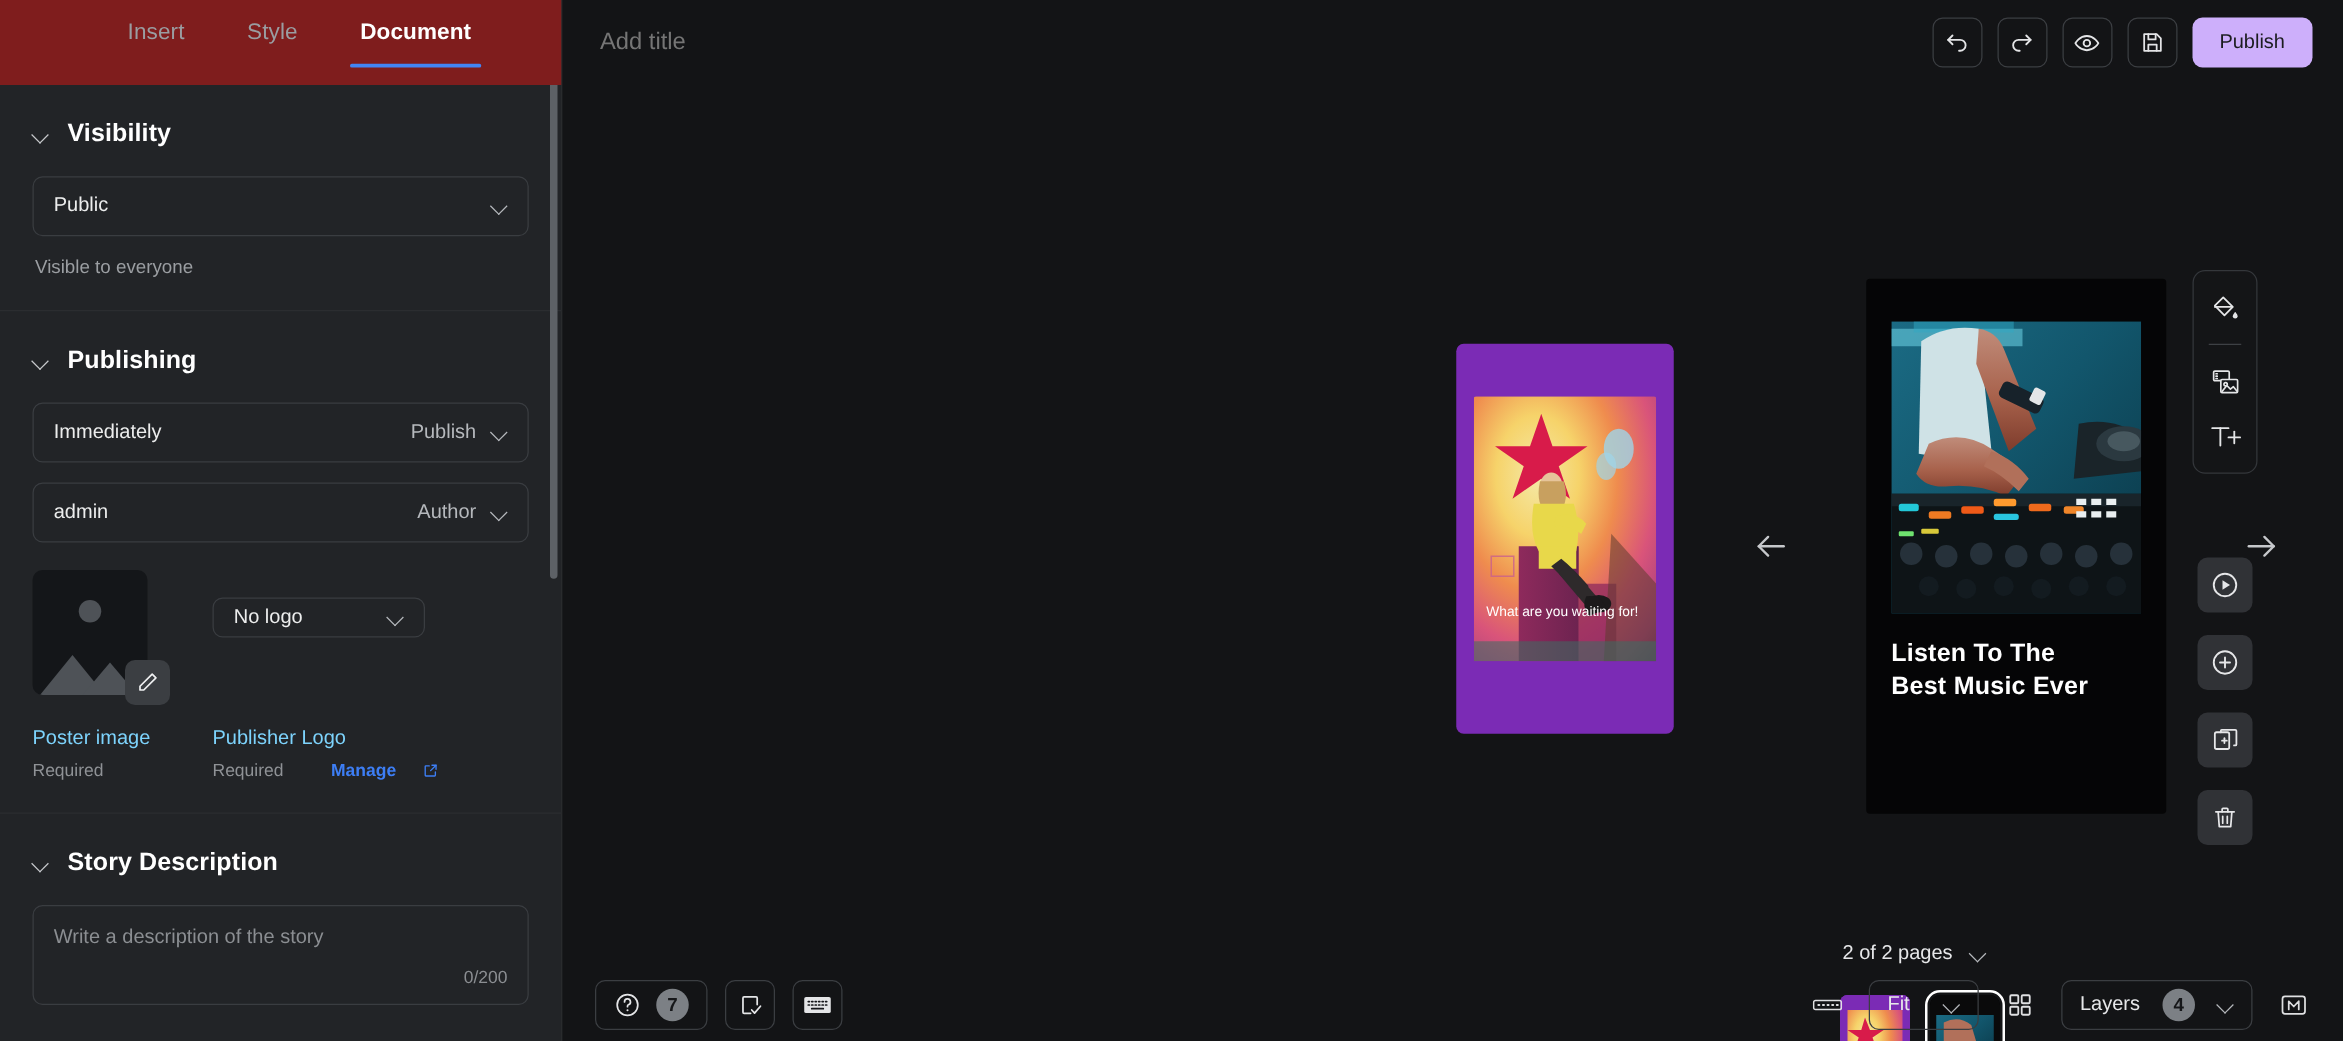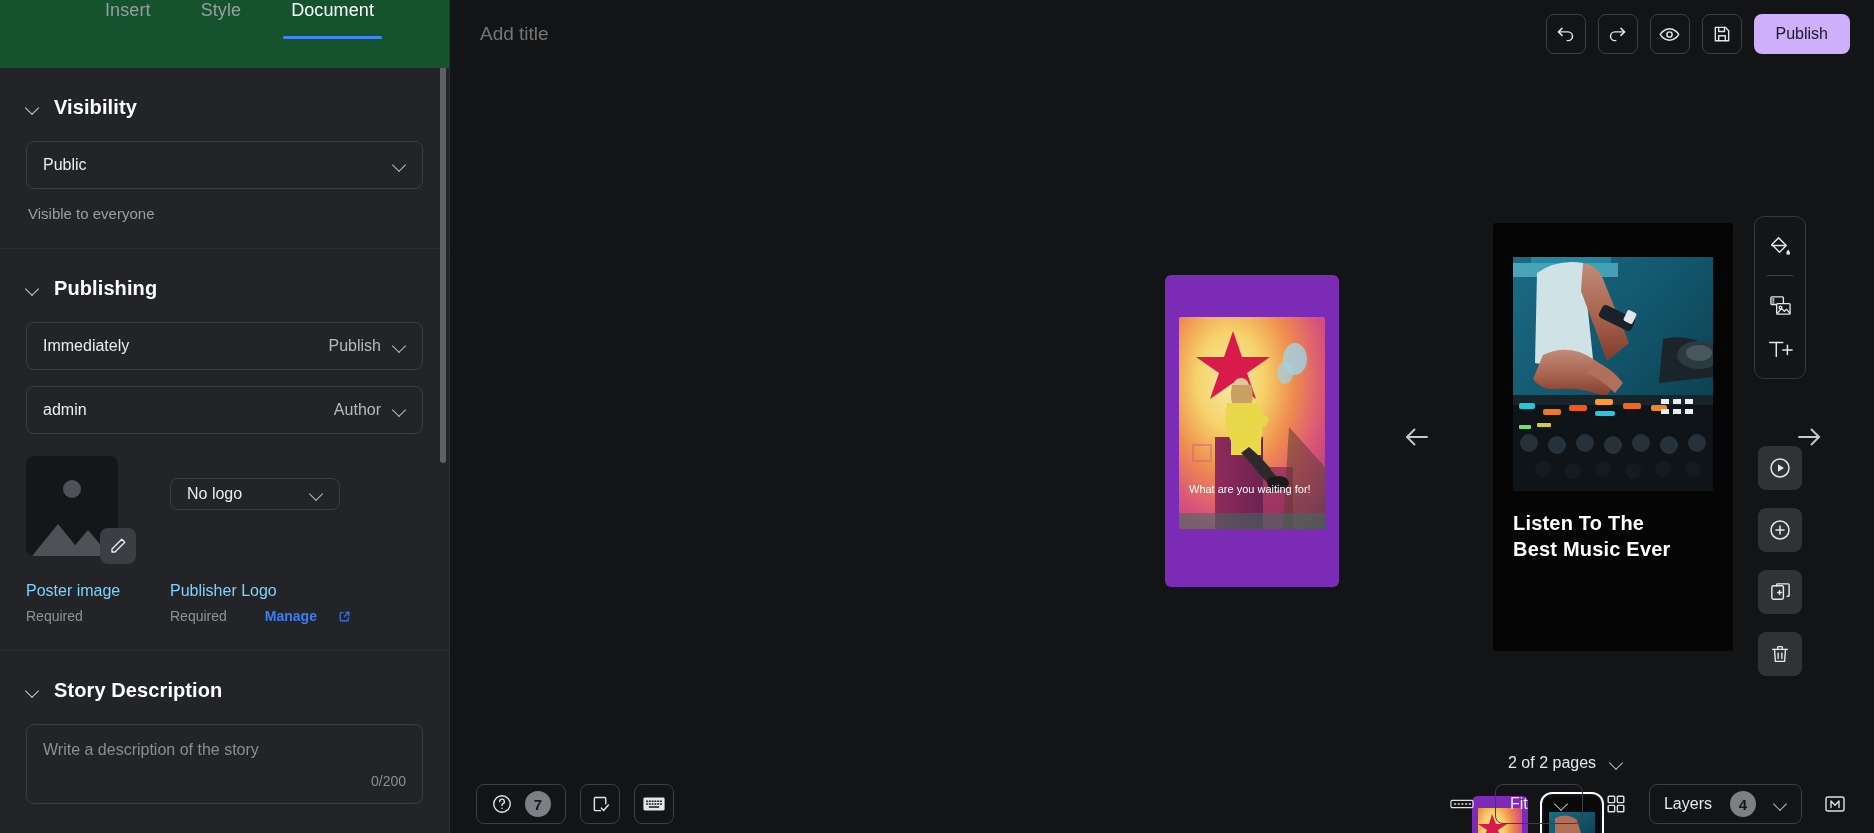--- a/index.html
+++ b/index.html
@@ -15,33 +15,33 @@
   
   #sidebar {
     width: 450px; height: 833px;
     background: #222427;
     display: flex; flex-direction: column;
     position: relative;
     flex: 0 0 450px;
     border-right: 1px solid #2c2e31;
   }
   .tabs {
-    height: 68px; display: flex; align-items: flex-start;
+    height: 68px; display: flex; align-items: center;
     justify-content: center; gap: 42px;
-    background: #14532d;
+    background: #7f1d1d;
     flex: 0 0 68px;
     position: relative;
     z-index: 5;
     padding-left: 30px;
   }
   .tab {
     font-size: 18px; color: #9a9da1; padding: 0 4px 18px 4px;
     cursor: pointer; position: relative; letter-spacing: .1px;
   }
-  .tab.active { color: #ffffff; font-weight: 400; }
+  .tab.active { color: #ffffff; font-weight: 700; }
   .tab.active::after {
     content: ""; position: absolute; left: -4px; right: -4px; bottom: 0;
     height: 3px; background: #4285f4; border-radius: 2px;
   }
   .sb-scroll {
     flex: 1 1 auto; overflow: hidden; position: relative;
   }
   .sb-inner { padding-bottom: 10px; }
   .section { padding: 0 26px; border-bottom: 1px solid #2b2d30; }
   .section-head {
@@ -206,21 +206,21 @@
   }
   .sq-btn {
     width: 44px; height: 44px; border-radius: 8px; background: #303236;
     display: flex; align-items: center; justify-content: center; cursor: pointer;
   }
 
   .page-indicator {
     position: absolute; left: 1024px; top: 686px;
     display: flex; align-items: center; gap: 14px; cursor: pointer;
   }
-  .page-indicator-txt { font-size: 16px; color: #e6e7e9; margin-left: 34px; }
+  .page-indicator-txt { font-size: 16px; color: #e6e7e9; }
 
   .thumbs {
     position: absolute; left: 1022px; top: 728px; display: flex; gap: 16px;
   }
   .thumb {
     width: 56px; height: 100px; border-radius: 6px; overflow: hidden;
     cursor: pointer; position: relative; background: #000;
   }
   .thumb.purple { background: #7b2bb5; }
   .thumb.selected { outline: 2px solid #ffffff; outline-offset: 2px; border-radius: 8px; }

